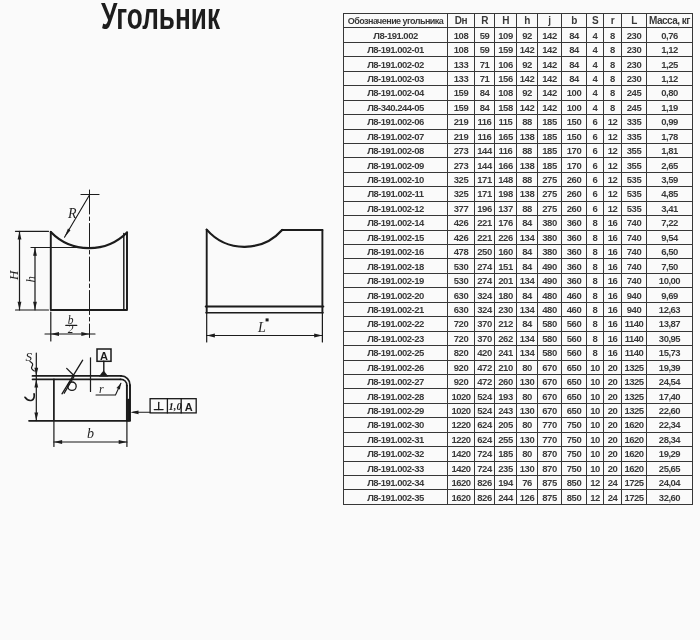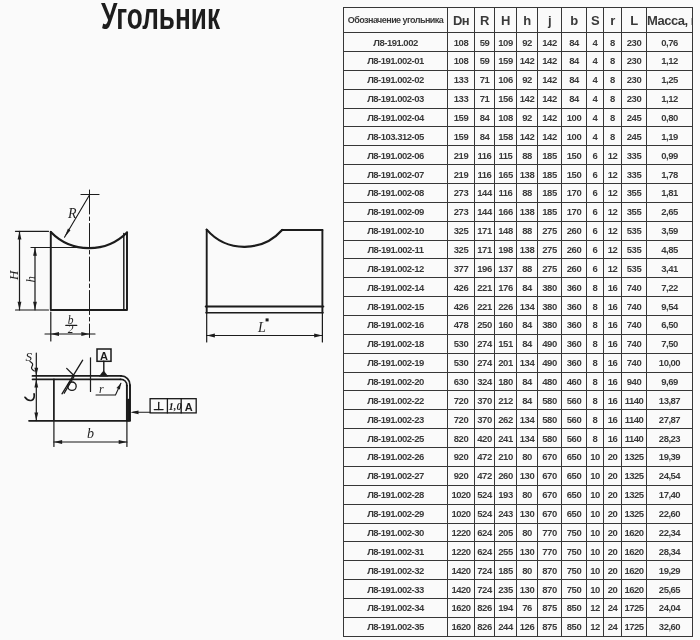--- a/index.html
+++ b/index.html
@@ -2,25 +2,25 @@
 <html lang="ru"><head>
 <meta charset="utf-8">
 <title>Угольник</title>
 <style>
   html,body{margin:0;padding:0;}
   body{width:700px;height:640px;background:#fafafa;font-family:"Liberation Sans",sans-serif;overflow:hidden;}
   .page{position:relative;width:700px;height:640px;}
   .title{position:absolute;left:101px;top:-4.5px;font-size:37px;font-weight:bold;color:#1d1d1d;
          transform:scaleX(0.708);transform-origin:0 0;letter-spacing:0px;white-space:nowrap;}
   svg.draw{position:absolute;left:0;top:0;width:700px;height:640px;}
-  table.data{border:1.5px solid #333;position:absolute;left:343px;top:7px;border-collapse:collapse;table-layout:fixed;
-             width:349px;height:630px;font-size:9.5px;font-weight:bold;color:#3a3a3a;letter-spacing:-0.5px;}
+  table.data{border:1.5px solid #333;position:absolute;left:343px;top:13px;border-collapse:collapse;table-layout:fixed;
+             width:349px;height:492px;font-size:9.5px;font-weight:bold;color:#3a3a3a;letter-spacing:-0.5px;}
   table.data td,table.data th{border:1px solid #373737;text-align:center;vertical-align:middle;
              padding:0;overflow:hidden;white-space:nowrap;font-weight:bold;}
-  table.data th{font-size:13px;} table.data th.obz{font-size:9px;letter-spacing:-0.55px;}
+  table.data th{font-size:10px;} table.data th.obz{font-size:9px;letter-spacing:-0.55px;}
 </style>
 </head>
 <body>
 <div class="page">
 
 <div class="title">Угольник</div>
 
 <svg class="draw" viewBox="0 0 700 640" fill="none">
 <defs>
 <filter id="soft" x="-5%" y="-5%" width="110%" height="110%">
@@ -265,21 +265,21 @@
           <td>108</td>
           <td>92</td>
           <td>142</td>
           <td>100</td>
           <td>4</td>
           <td>8</td>
           <td>245</td>
           <td>0,80</td>
         </tr>
 <tr>
-          <td>Л8-103.312-05</td>
+          <td>Л8-340.244-05</td>
           <td>159</td>
           <td>84</td>
           <td>158</td>
           <td>142</td>
           <td>142</td>
           <td>100</td>
           <td>4</td>
           <td>8</td>
           <td>245</td>
           <td>1,19</td>
@@ -447,20 +447,33 @@
           <td>180</td>
           <td>84</td>
           <td>480</td>
           <td>460</td>
           <td>8</td>
           <td>16</td>
           <td>940</td>
           <td>9,69</td>
         </tr>
 <tr>
+          <td>Л8-191.002-21</td>
+          <td>630</td>
+          <td>324</td>
+          <td>230</td>
+          <td>134</td>
+          <td>480</td>
+          <td>460</td>
+          <td>8</td>
+          <td>16</td>
+          <td>940</td>
+          <td>12,63</td>
+        </tr>
+<tr>
           <td>Л8-191.002-22</td>
           <td>720</td>
           <td>370</td>
           <td>212</td>
           <td>84</td>
           <td>580</td>
           <td>560</td>
           <td>8</td>
           <td>16</td>
           <td>1140</td>
@@ -470,34 +483,34 @@
           <td>Л8-191.002-23</td>
           <td>720</td>
           <td>370</td>
           <td>262</td>
           <td>134</td>
           <td>580</td>
           <td>560</td>
           <td>8</td>
           <td>16</td>
           <td>1140</td>
-          <td>27,87</td>
+          <td>30,95</td>
         </tr>
 <tr>
           <td>Л8-191.002-25</td>
           <td>820</td>
           <td>420</td>
           <td>241</td>
           <td>134</td>
           <td>580</td>
           <td>560</td>
           <td>8</td>
           <td>16</td>
           <td>1140</td>
-          <td>28,23</td>
+          <td>15,73</td>
         </tr>
 <tr>
           <td>Л8-191.002-26</td>
           <td>920</td>
           <td>472</td>
           <td>210</td>
           <td>80</td>
           <td>670</td>
           <td>650</td>
           <td>10</td>

